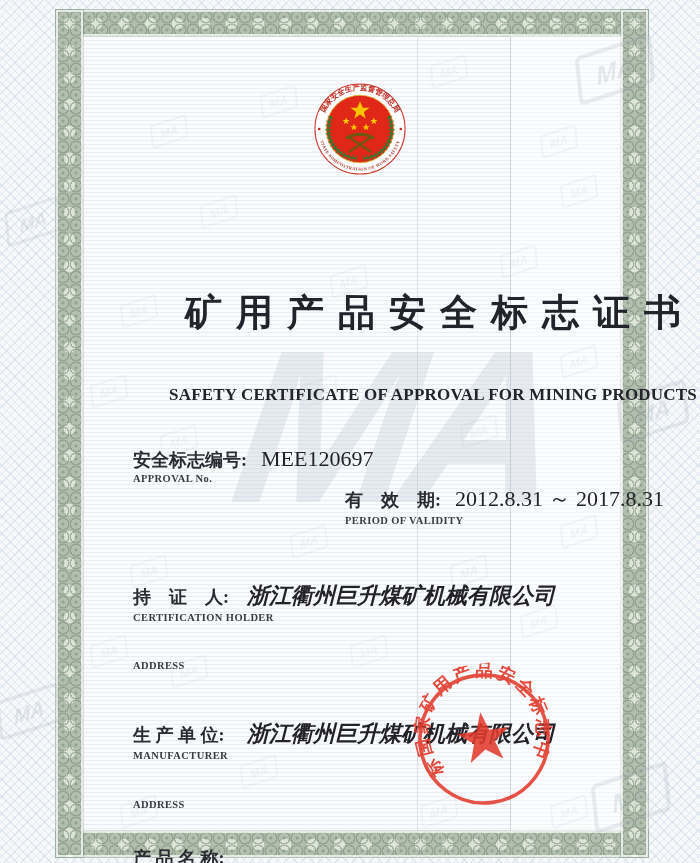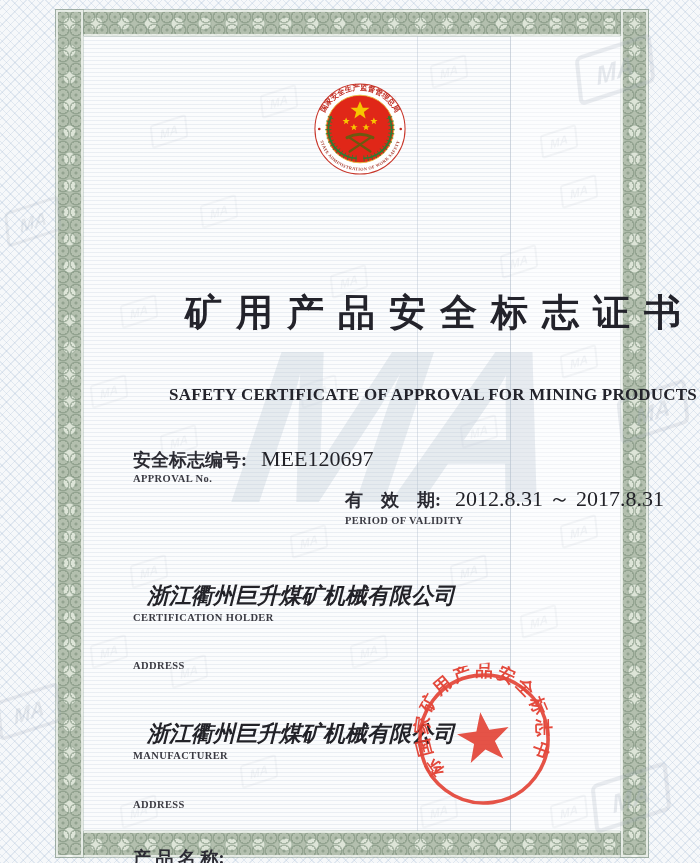--- a/index.html
+++ b/index.html
@@ -180,31 +180,33 @@
     <div class="line">
       <span class="lab">有　效　期:</span>
       <span class="val">2012.8.31 ～ 2017.8.31</span>
     </div>
     <div class="sub">PERIOD OF VALIDITY</div>
   </div>
 
   
   <div class="row z" style="top:311px">
     <div class="line">
+        <span class="lab">持　证　人:</span>
         <span class="val kai">浙江衢州巨升煤矿机械有限公司</span>
       </div>
     <div class="sub">CERTIFICATION HOLDER</div>
   </div>
   <div class="row z" style="top:347px">
     <div class="line">
       </div>
     <div class="sub">ADDRESS</div>
   </div>
   <div class="row z" style="top:383px">
     <div class="line">
+        <span class="lab">生 产 单 位:</span>
         <span class="val kai">浙江衢州巨升煤矿机械有限公司</span>
       </div>
     <div class="sub">MANUFACTURER</div>
   </div>
   <div class="row z" style="top:420px">
     <div class="line">
       </div>
     <div class="sub">ADDRESS</div>
   </div>
   <div class="row z" style="top:456px">

